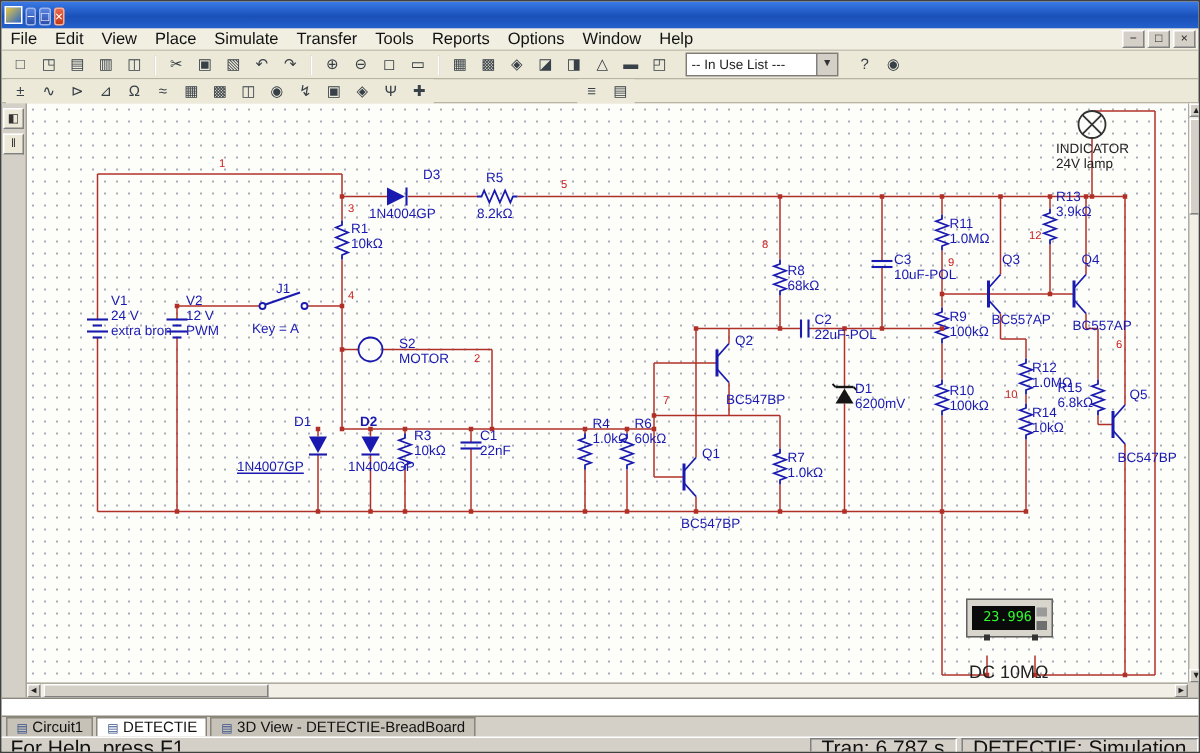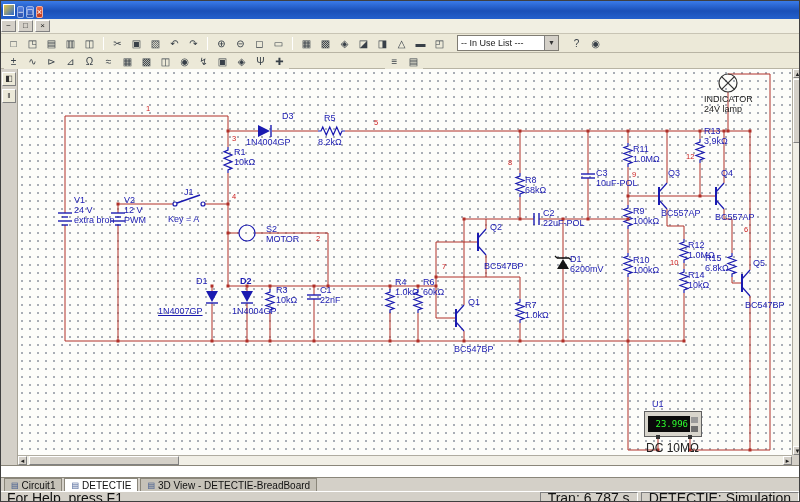--- a/index.html
+++ b/index.html
@@ -46,21 +46,21 @@
 
   
   .canvas{position:absolute;left:17px;top:68px;width:774px;height:386px;background:#fdfdfa;overflow:hidden;
     background-image:radial-gradient(circle,#a9aeb6 0.8px,transparent 0.9px);background-size:8px 8px}
   .canvas svg{position:absolute;left:0;top:0}
   .clabel{position:absolute;font-size:9px;line-height:10px;color:var(--comp);white-space:nowrap}
   .clabel.dark{color:#222}
   .netlabel{position:absolute;font-size:7.5px;line-height:8px;color:var(--net);white-space:nowrap}
 
   
-  .meter{position:absolute;left:626px;top:342px;width:58px;height:26px;background:#d8d5cc;border:1px solid #606060}
+  .meter{position:absolute;left:626px;top:330px;width:58px;height:26px;background:#d8d5cc;border:1px solid #606060}
   .meter-display{position:absolute;left:3px;top:4px;width:42px;height:16px;background:#0a0a0a;color:var(--green);
     font-family:"DejaVu Sans Mono",monospace;font-size:9px;line-height:16px;text-align:right;padding-right:2px}
   .meter-btn{position:absolute;right:3px;width:7px;height:6px}
   .b1{top:5px;background:#9a9a9a}.b2{top:14px;background:#6f6f6f}
   .term{position:absolute;bottom:-3px;width:4px;height:4px;background:#333}
   .t1{left:11px}.t2{left:43px}
   .meter-mode{position:absolute;left:628px;top:372px;font-size:12px;color:#222;white-space:nowrap}
 
   
   .vscroll{position:absolute;left:791px;top:68px;width:9px;height:386px;background:#f1efe6;border-left:1px solid #b0aca0}
@@ -91,20 +91,33 @@
 <body>
 
 <div class="window">
 
   <div class="titlebar">
     <span class="app-icon"></span>
     <span id="win-controls"><span class="winbtn">−</span><span class="winbtn">□</span><span class="winbtn close">×</span></span>
   </div>
 
   <div class="menubar">
+    <span class="menu-items" id="menu-items">
+        <span class="menu-item">File</span>
+        <span class="menu-item">Edit</span>
+        <span class="menu-item">View</span>
+        <span class="menu-item">Place</span>
+        <span class="menu-item">Simulate</span>
+        <span class="menu-item">Transfer</span>
+        <span class="menu-item">Tools</span>
+        <span class="menu-item">Reports</span>
+        <span class="menu-item">Options</span>
+        <span class="menu-item">Window</span>
+        <span class="menu-item">Help</span>
+      </span>
     <span id="child-controls" style="display:flex">
         <span class="cbtn">−</span>
         <span class="cbtn">□</span>
         <span class="cbtn">×</span>
       </span>
   </div>
 
   <div class="tbar tb1">
     <span class="tgroup" id="g-std">
         <span class="tbtn">□</span>

